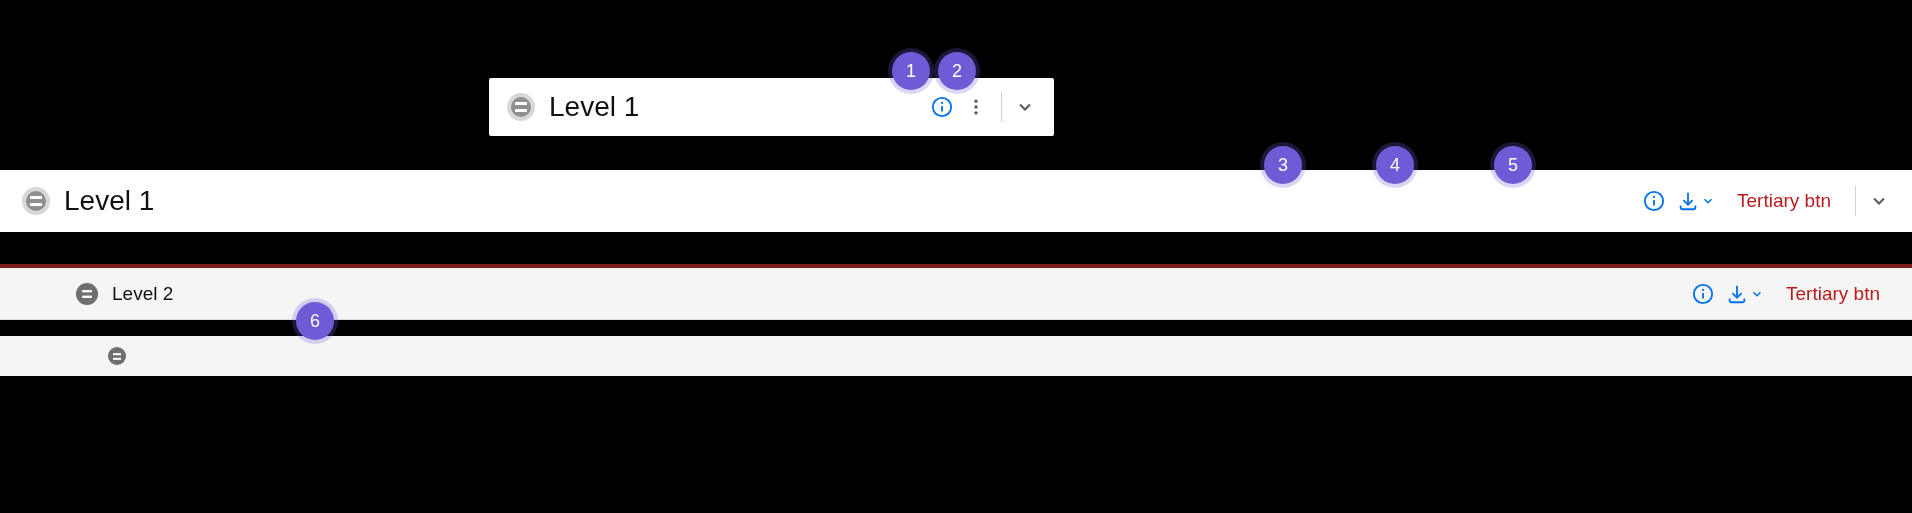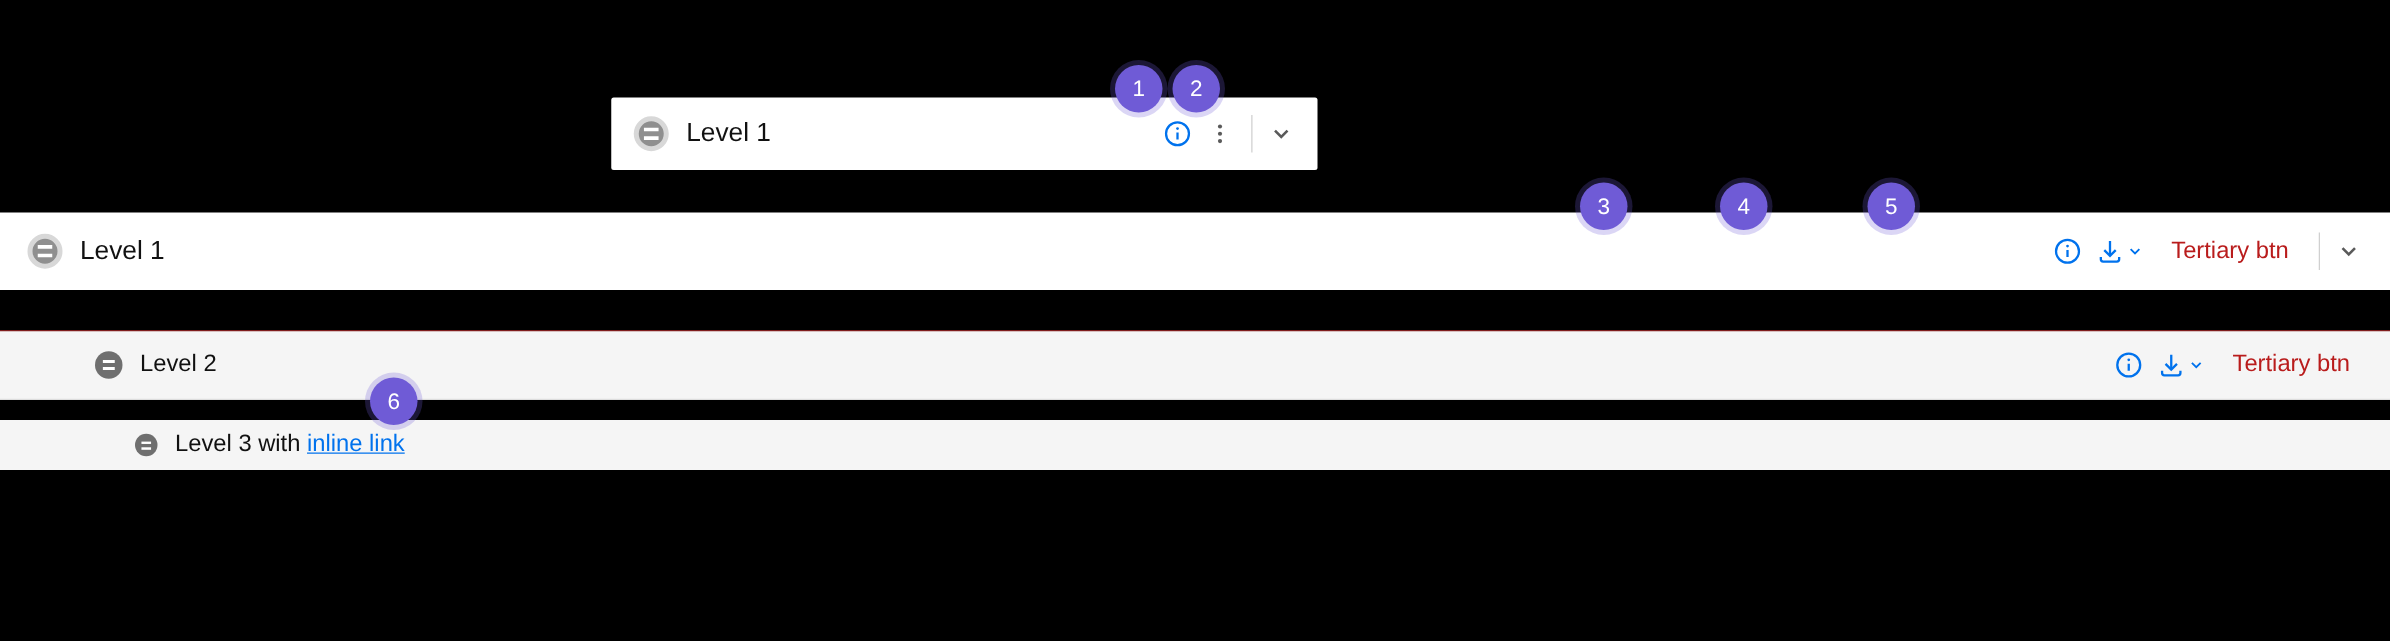--- a/index.html
+++ b/index.html
@@ -38,21 +38,21 @@
     align-items: center;
     padding: 0 16px 0 22px;
   }
   .row2 {
     position: absolute;
     top: 264px;
     left: 0;
     width: 1912px;
     height: 56px;
     background: #f5f5f5;
-    border-top: 1px solid #7f1d1d;
+    border-top: 4px solid #7f1d1d;
     border-bottom: 1px solid #ddd;
     display: flex;
     align-items: center;
     padding: 0 16px 0 76px;
   }
   .row3 {
     position: absolute;
     top: 336px;
     left: 0;
     width: 1912px;
@@ -74,21 +74,21 @@
   .type-badge.small {
     width: 22px; height: 22px; border-width: 0; background:#6f6f6f;
   }
   .type-badge.smaller {
     width: 18px; height: 18px; border-width: 0; background:#6f6f6f;
   }
   .type-badge svg { display:block; }
 
   .label {
     margin-left: 14px;
-    font-size: 21px;
+    font-size: 28px;
     color: #111;
     white-space: nowrap;
   }
   .label.small { font-size: 19px; }
 
   .spacer { flex: 1; }
 
   .icon-btn {
     display:flex; align-items:center; justify-content:center;
     width: 34px; height: 34px;
@@ -225,23 +225,20 @@
   <div class="tertiary">Tertiary btn</div>
 </div>
 
 <div class="row3">
   <div class="type-badge smaller">
     <svg width="8" height="7" viewBox="0 0 12 10">
         <rect x="0" y="0" width="12" height="3" fill="#fff"></rect>
         <rect x="0" y="7" width="12" height="3" fill="#fff"></rect>
       </svg>
   </div>
-  <div class="label small">
-    <span>Level 3 with </span><a href="#" class="inline">inline link</a>
-  </div>
   <div class="spacer"></div>
 </div>
 
 <div class="bubble" style="top:52px; left:892px;">1</div>
 <div class="bubble" style="top:52px; left:938px;">2</div>
 <div class="bubble" style="top:146px; left:1264px;">3</div>
 <div class="bubble" style="top:146px; left:1376px;">4</div>
 <div class="bubble" style="top:146px; left:1494px;">5</div>
 <div class="bubble" style="top:302px; left:296px;">6</div>
 

